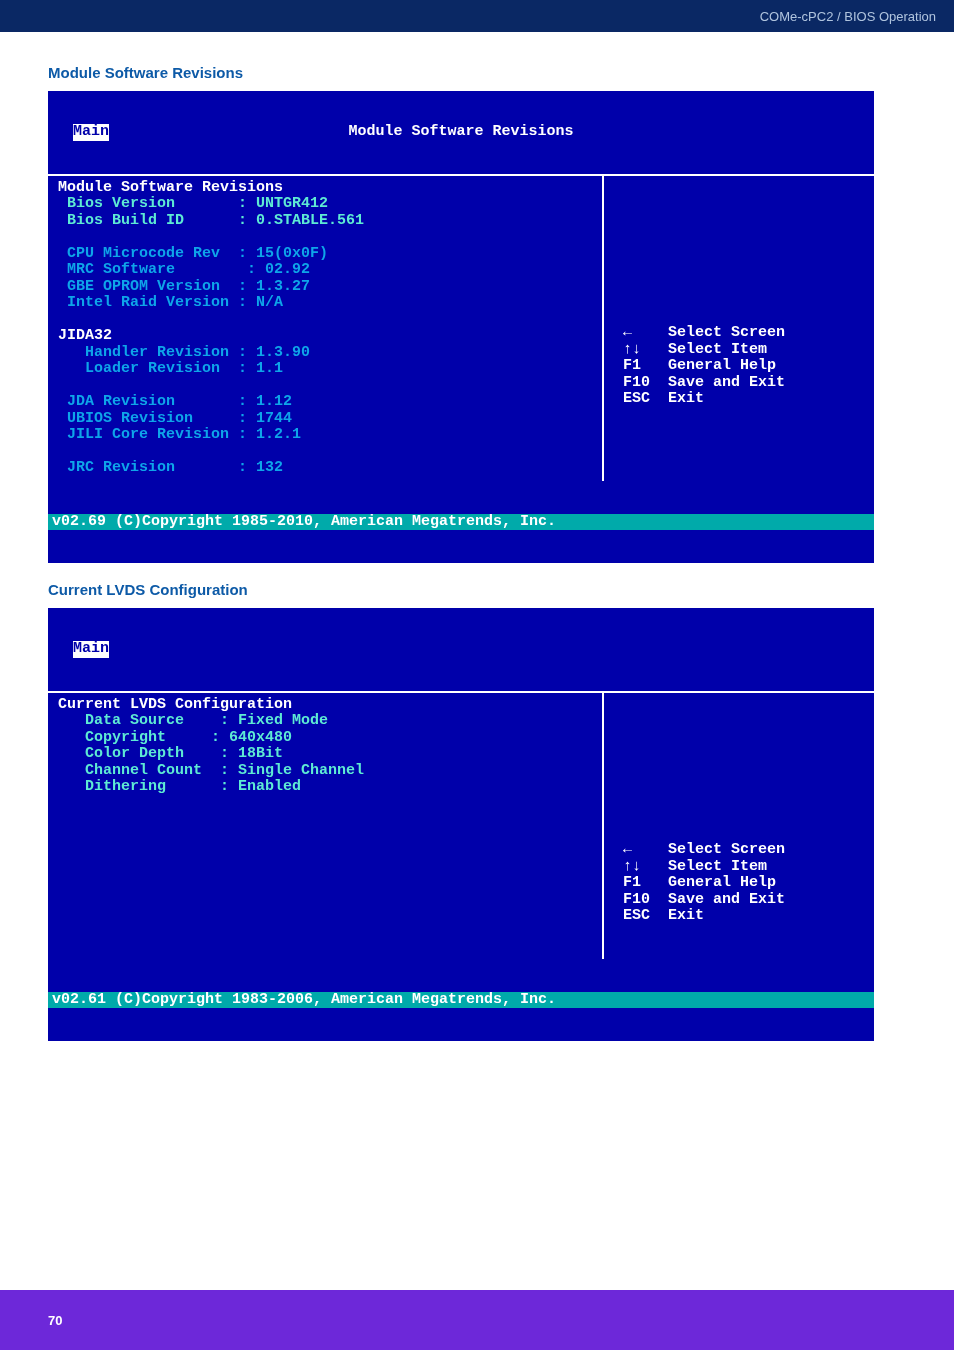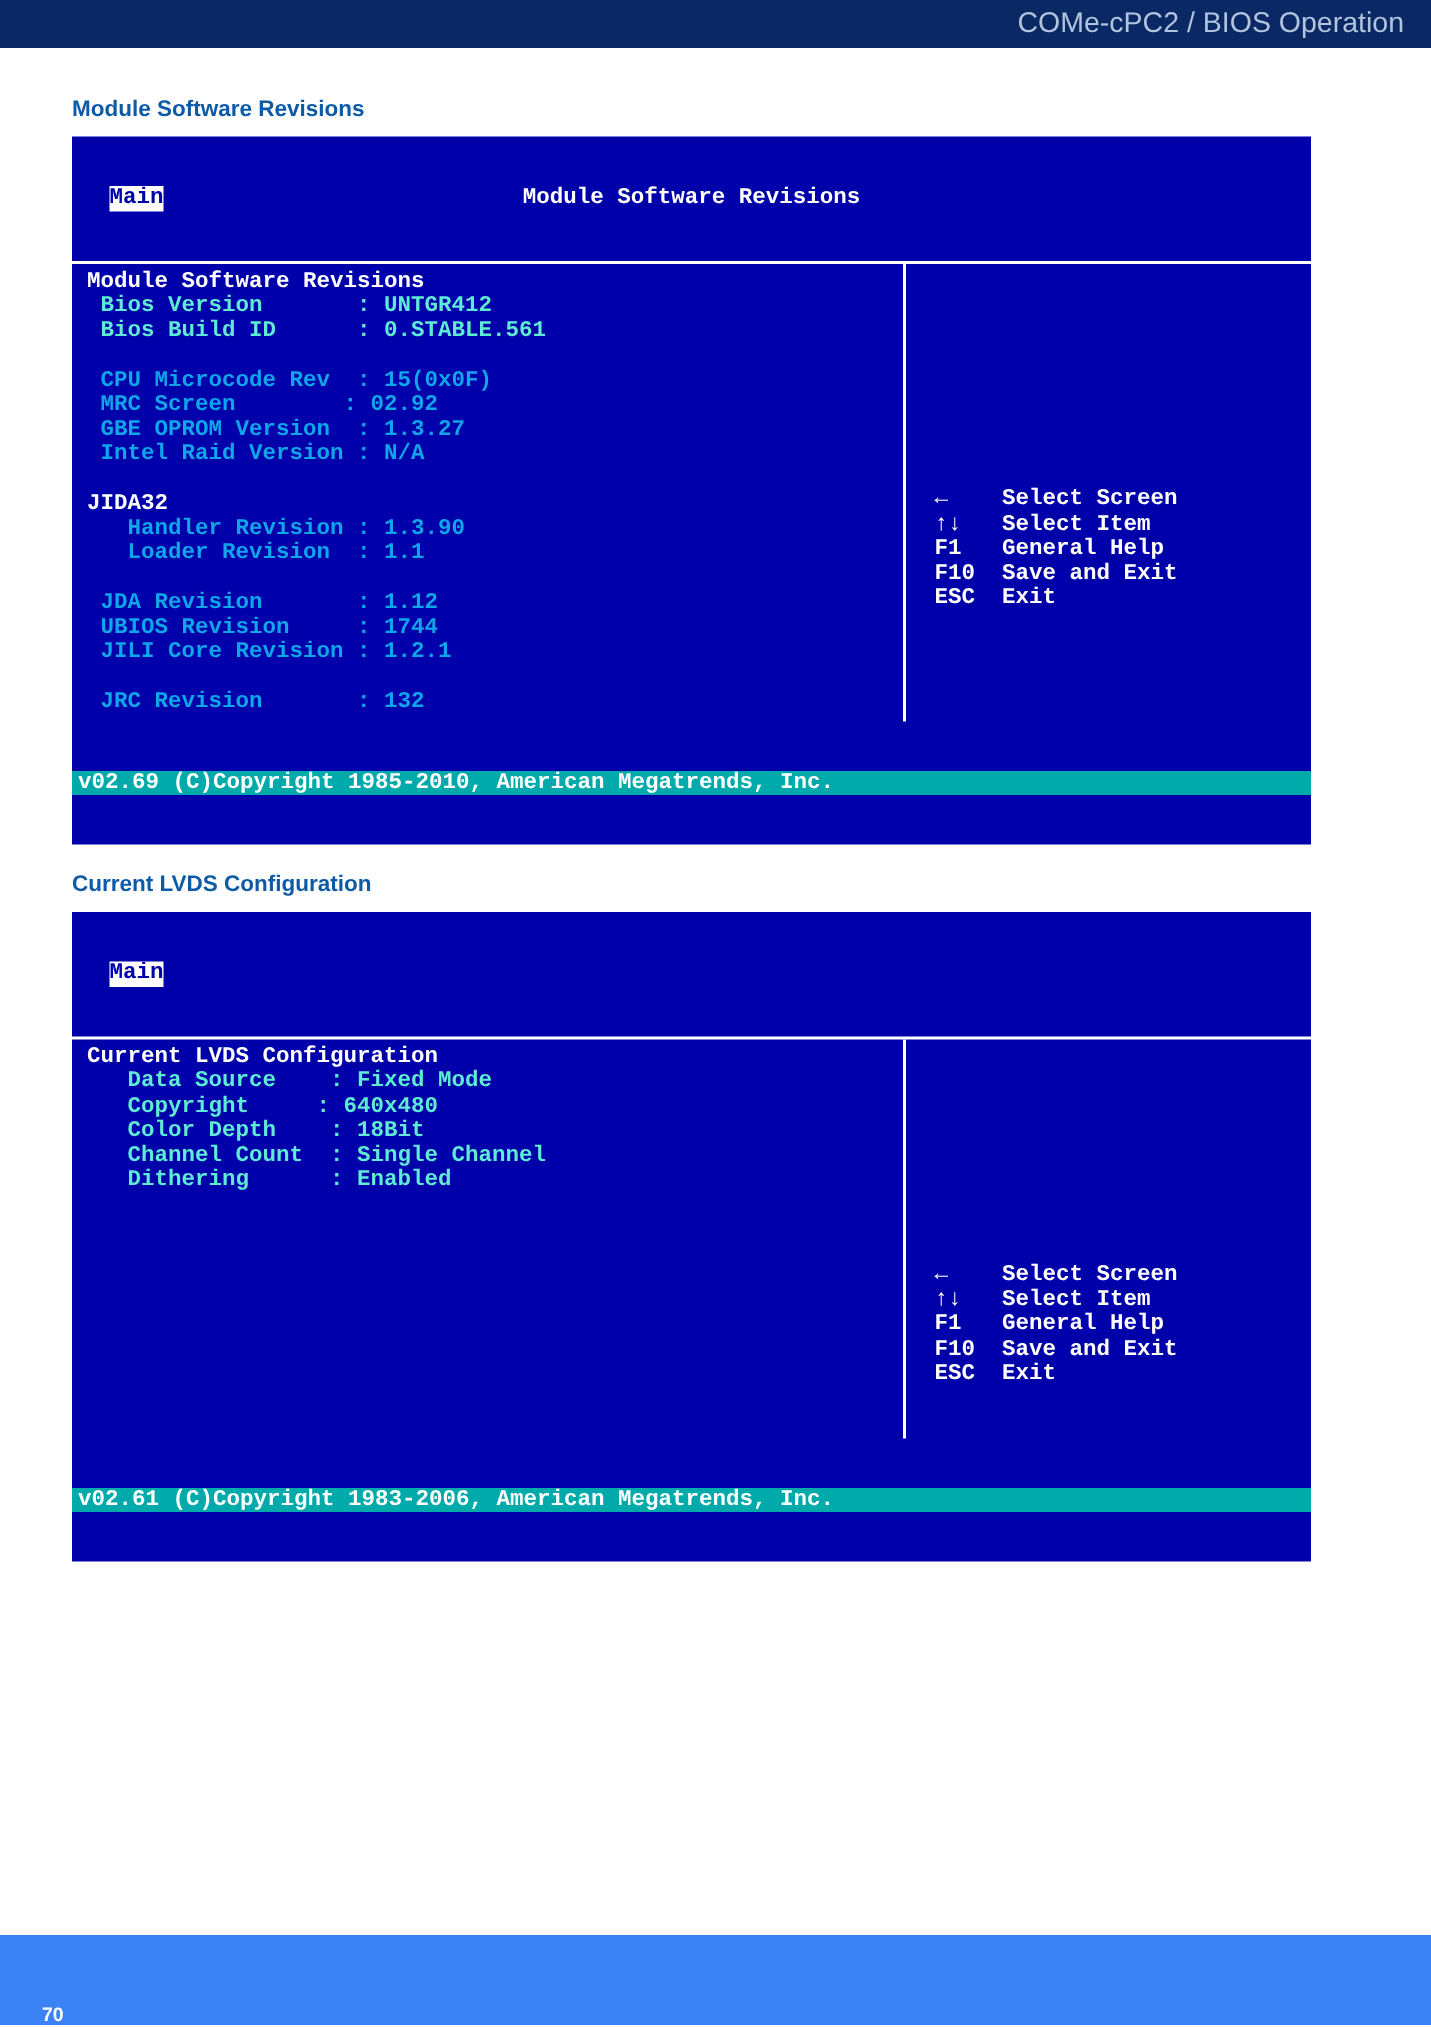--- a/index.html
+++ b/index.html
@@ -13,21 +13,21 @@
     background: #0a2864;
     height: 32px;
     width: 100%;
     display: flex;
     justify-content: flex-end;
     align-items: center;
     padding-right: 18px;
   }
   .header-text {
     color: #b0c4de;
-    font-size: 19px;
+    font-size: 13px;
   }
   .content-area {
     padding: 32px 40px 0px 48px;
   }
   .section-title {
     color: #0d5aa7;
     font-size: 15px;
     font-weight: bold;
     margin-bottom: 10px;
   }
@@ -75,25 +75,25 @@
     padding: 0 4px;
   }
   .white-txt { color: #ffffff; }
   .gray-txt { color: #5eead4; }
   .gray2-txt { color: #0ea5e9; }
   .page-footer {
     position: absolute;
     top: 1290px;
     left: 0;
     width: 100%;
-    background: #3b82f6;
+    background: #6d28d9;
     height: 60px;
     display: flex;
-    align-items: flex-end;
-    padding-left: 28px;
+    align-items: center;
+    padding-left: 48px;
   }
   .page-num {
     color: #ffffff;
     font-size: 13px;
     font-weight: bold;
   }
 </style>
 </head>
 <body>
 
@@ -107,21 +107,21 @@
   <div class="section-title">Module Software Revisions</div>
 
   <div class="bios-screen">
     <div class="bios-title-row"><span> </span><span class="bios-tab">Main</span><span class="bios-title">Module Software Revisions</span><span>     </span></div>
     <div class="bios-body">
       <div class="bios-left"><span class="white-txt">Module Software Revisions</span>
 <span class="gray-txt"> <span>Bios Version</span>       : <span>UNTGR412</span></span>
 <span class="gray-txt"> <span>Bios Build ID</span>      : <span>0.STABLE.561</span></span>
 
 <span class="gray2-txt"> <span>CPU Microcode Rev</span>  : <span>15(0x0F)</span></span>
-<span class="gray2-txt"> <span>MRC Screen</span>        : <span>02.92</span></span>
+<span class="gray2-txt"> <span>MRC Software</span>        : <span>02.92</span></span>
 <span class="gray2-txt"> <span>GBE OPROM Version</span>  : <span>1.3.27</span></span>
 <span class="gray2-txt"> <span>Intel Raid Version</span> : <span>N/A</span></span>
 
 <span class="white-txt">JIDA32</span>
 <span class="gray2-txt">   <span>Handler Revision</span> : <span>1.3.90</span></span>
 <span class="gray2-txt">   <span>Loader Revision</span>  : <span>1.1</span></span>
 
 <span class="gray2-txt"> <span>JDA Revision</span>       : <span>1.12</span></span>
 <span class="gray2-txt"> <span>UBIOS Revision</span>     : <span>1744</span></span>
 <span class="gray2-txt"> <span>JILI Core Revision</span> : <span>1.2.1</span></span>

